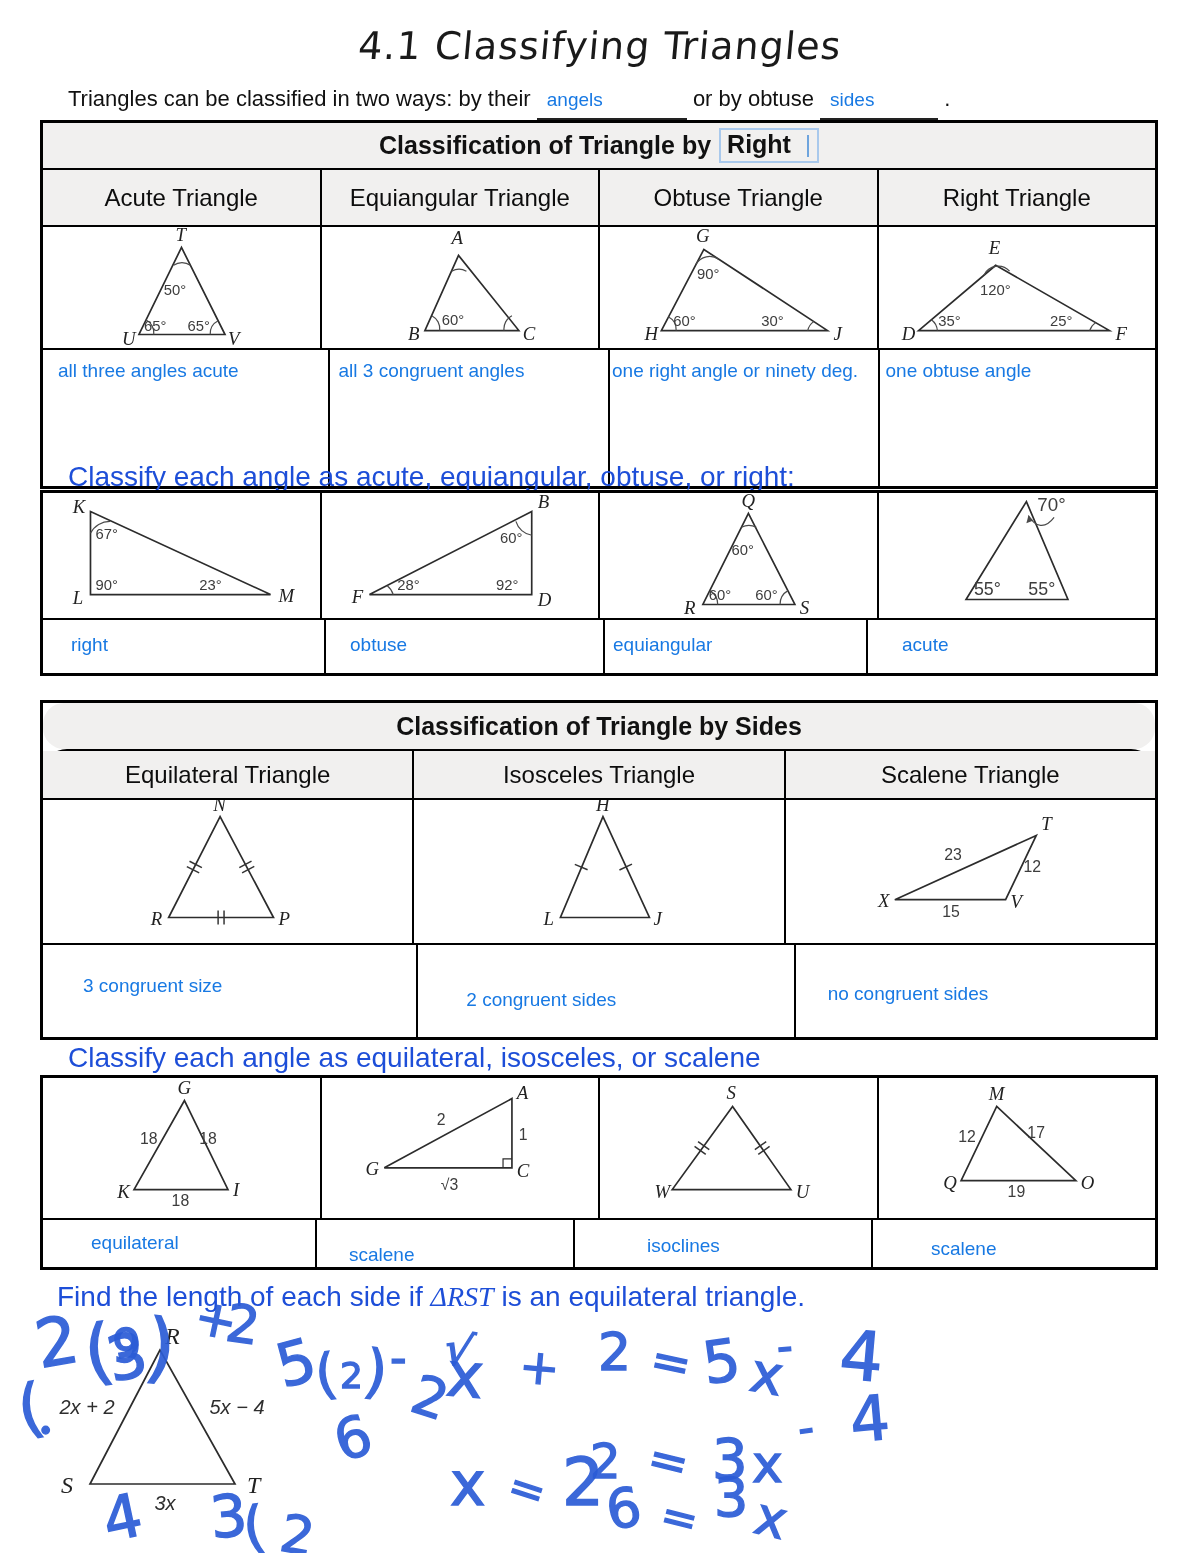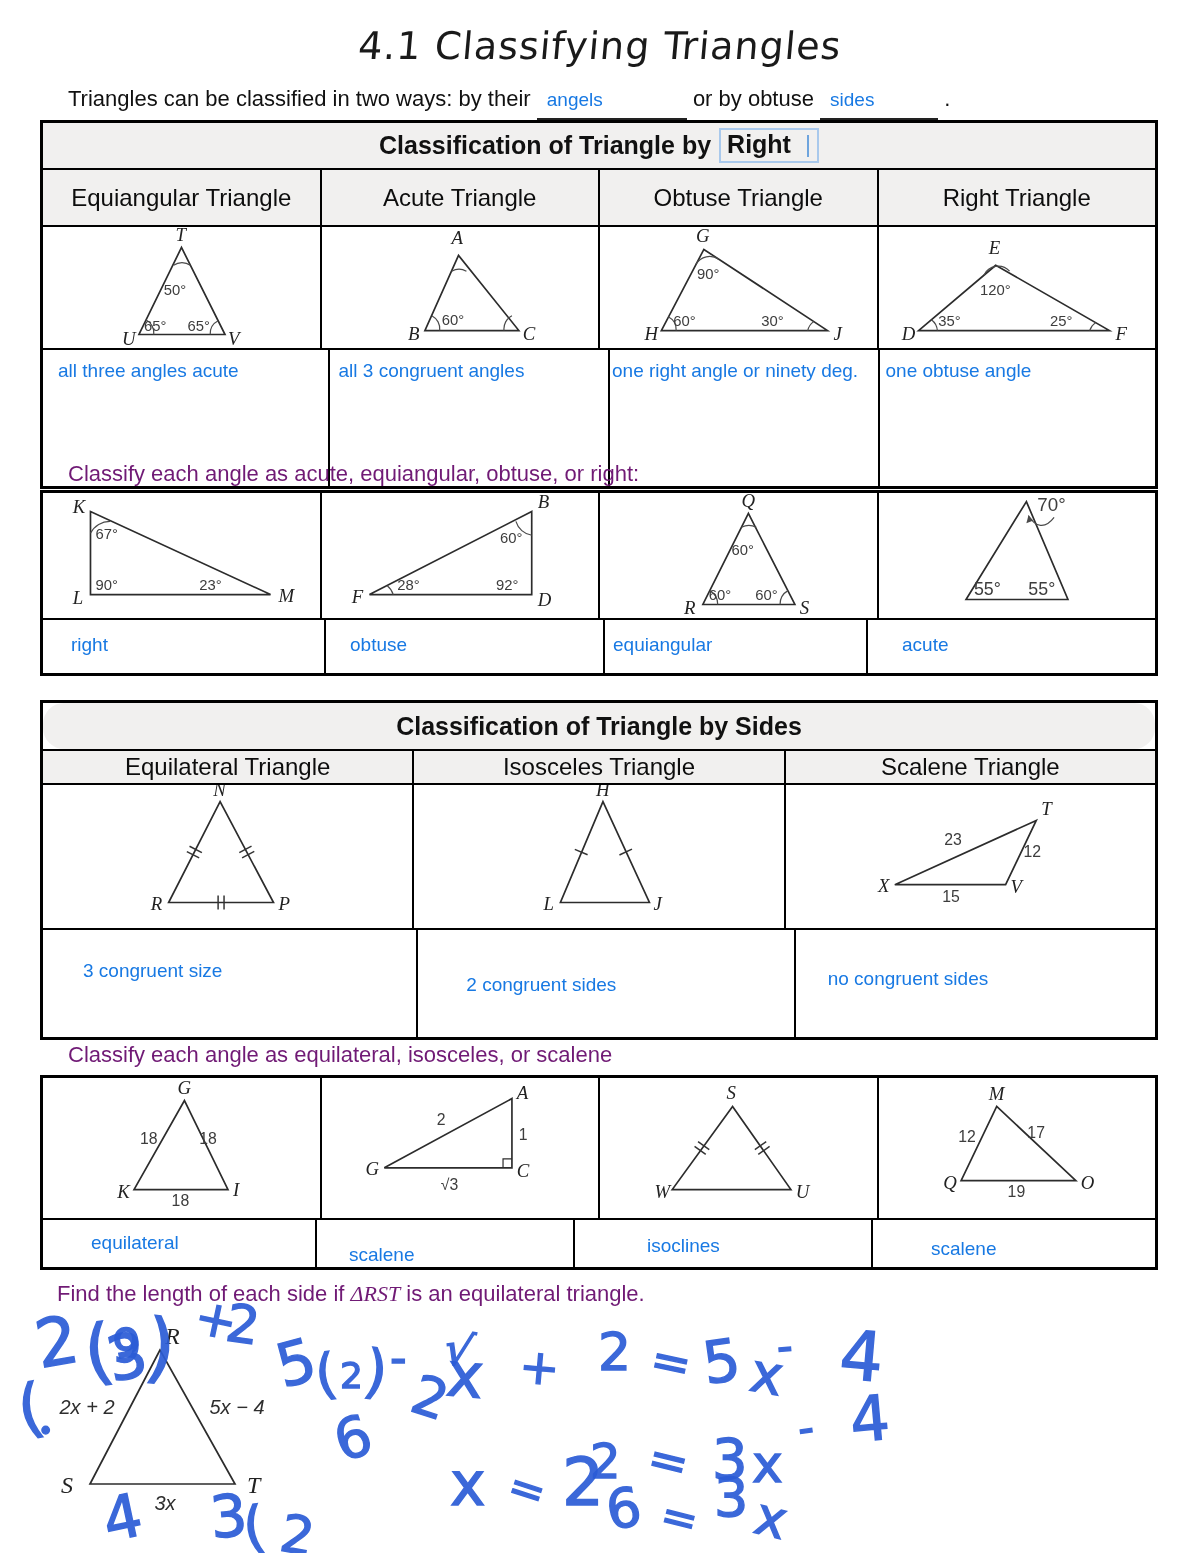--- a/index.html
+++ b/index.html
@@ -22,21 +22,21 @@
   .trow:first-child{border-top:none;}
   .tcell{flex:1 1 0;border-left:2px solid #000;box-sizing:border-box;overflow:hidden;position:relative;}
   .tcell:first-child{border-left:none;}
   .gray{background:#f1f0ef;}
   .titlerow{justify-content:center;align-items:center;font-weight:bold;font-size:25px;}
   .hdrcell{display:flex;justify-content:center;align-items:center;font-size:24px;color:#0d0d0d;}
   .anscell{color:var(--ans);font-size:19px;}
   .diagcell{display:flex;justify-content:center;align-items:flex-start;}
   .angles-box{display:inline-block;border:2px solid #a9c9ec;padding:0 8px 2px 6px;margin-left:8px;line-height:1.15;}
   .caret{display:inline-block;width:2px;height:22px;background:#6ea4dd;margin-left:16px;vertical-align:-4px;}
-  .prompt{position:absolute;font-size:22px;color:#701a75;white-space:nowrap;}
+  .prompt{position:absolute;font-size:28px;color:#1d4ed8;white-space:nowrap;}
   .mathit{font-family:"Liberation Serif",serif;font-style:italic;}
   
   svg .tri{fill:none;stroke:#2c2c2c;stroke-width:1.7;stroke-linejoin:miter;}
   svg .arc{fill:none;stroke:#4a4a4a;stroke-width:1.2;}
   svg .tick{stroke:#333;stroke-width:1.5;}
   svg .vlabel{font-family:"Liberation Serif",serif;font-style:italic;font-size:19px;fill:#222;}
   svg .alabel{font-family:"Liberation Sans",sans-serif;font-size:15px;fill:#3d3d3d;}
   svg .slabel{font-family:"Liberation Sans",sans-serif;font-size:16px;fill:#3d3d3d;}
   svg .mlabel{font-family:"Liberation Sans",sans-serif;font-style:italic;font-size:20px;fill:#2e2e2e;}
   #hw-layer{position:absolute;left:0;top:0;width:1200px;height:1553px;z-index:50;pointer-events:none;}
@@ -54,22 +54,22 @@
   <span class="blank b2"><span class="fill">sides</span></span>
   <span>.</span>
 </div>
 
 <div class="tbl" style="top:120px;height:369px;">
   <div class="trow gray titlerow" style="height:45px;">
     <span>Classification of Triangle by</span>
     <span class="angles-box"><b>Right</b><span class="caret"></span></span>
   </div>
   <div class="trow" style="height:57px;">
+    <div class="tcell gray hdrcell">Acute Triangle</div>
     <div class="tcell gray hdrcell">Equiangular Triangle</div>
-    <div class="tcell gray hdrcell">Acute Triangle</div>
     <div class="tcell gray hdrcell">Obtuse Triangle</div>
     <div class="tcell gray hdrcell">Right Triangle</div>
   </div>
   <div class="trow" style="height:123px;">
     <div class="tcell diagcell">
       <svg width="276" height="123" viewBox="0 0 279 123">
         <polygon class="tri" points="140,20 97,108 184,108"></polygon>
         <path class="arc" d="M132,38 A15,15 0 0 1 149,38"></path>
         <path class="arc" d="M104,93 A15,15 0 0 1 112,108"></path>
         <path class="arc" d="M177,94 A15,15 0 0 0 169,108"></path>
@@ -189,21 +189,21 @@
     <div class="tcell anscell" style="padding:14px 6px 0 24px;">obtuse</div>
     <div class="tcell anscell" style="padding:14px 6px 0 8px;">equiangular</div>
     <div class="tcell anscell" style="padding:14px 6px 0 34px;">acute</div>
   </div>
 </div>
 
 <div class="tbl" style="top:700px;height:340px;">
   <div class="trow gray titlerow" style="height:46px;border-radius:21px;">
     <b>Classification of Triangle by Sides</b>
   </div>
-  <div class="trow" style="height:34px;">
+  <div class="trow" style="height:49px;border-radius:24px;">
     <div class="tcell gray hdrcell">Equilateral Triangle</div>
     <div class="tcell gray hdrcell">Isosceles Triangle</div>
     <div class="tcell gray hdrcell">Scalene Triangle</div>
   </div>
   <div class="trow" style="height:145px;">
     <div class="tcell diagcell">
       <svg width="368" height="145" viewBox="0 0 372 145">
         <polygon class="tri" points="178,16 126,118 232,118"></polygon>
         <g class="tick" transform="translate(152,67) rotate(117)">
             <line x1="-3" y1="-7" x2="-3" y2="7"></line>

